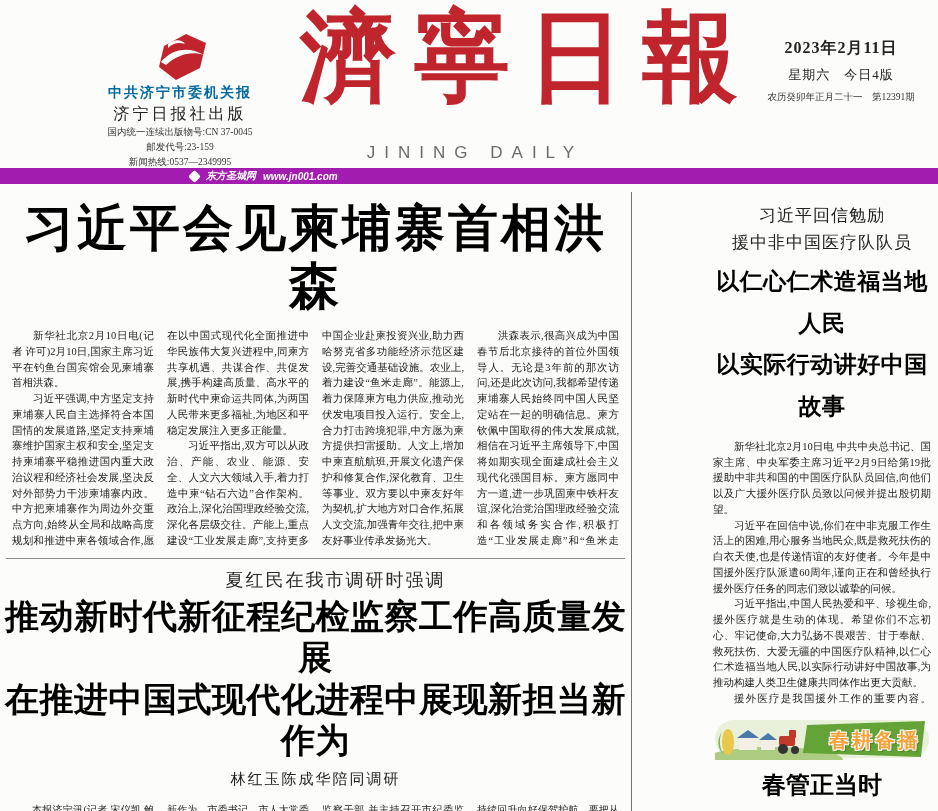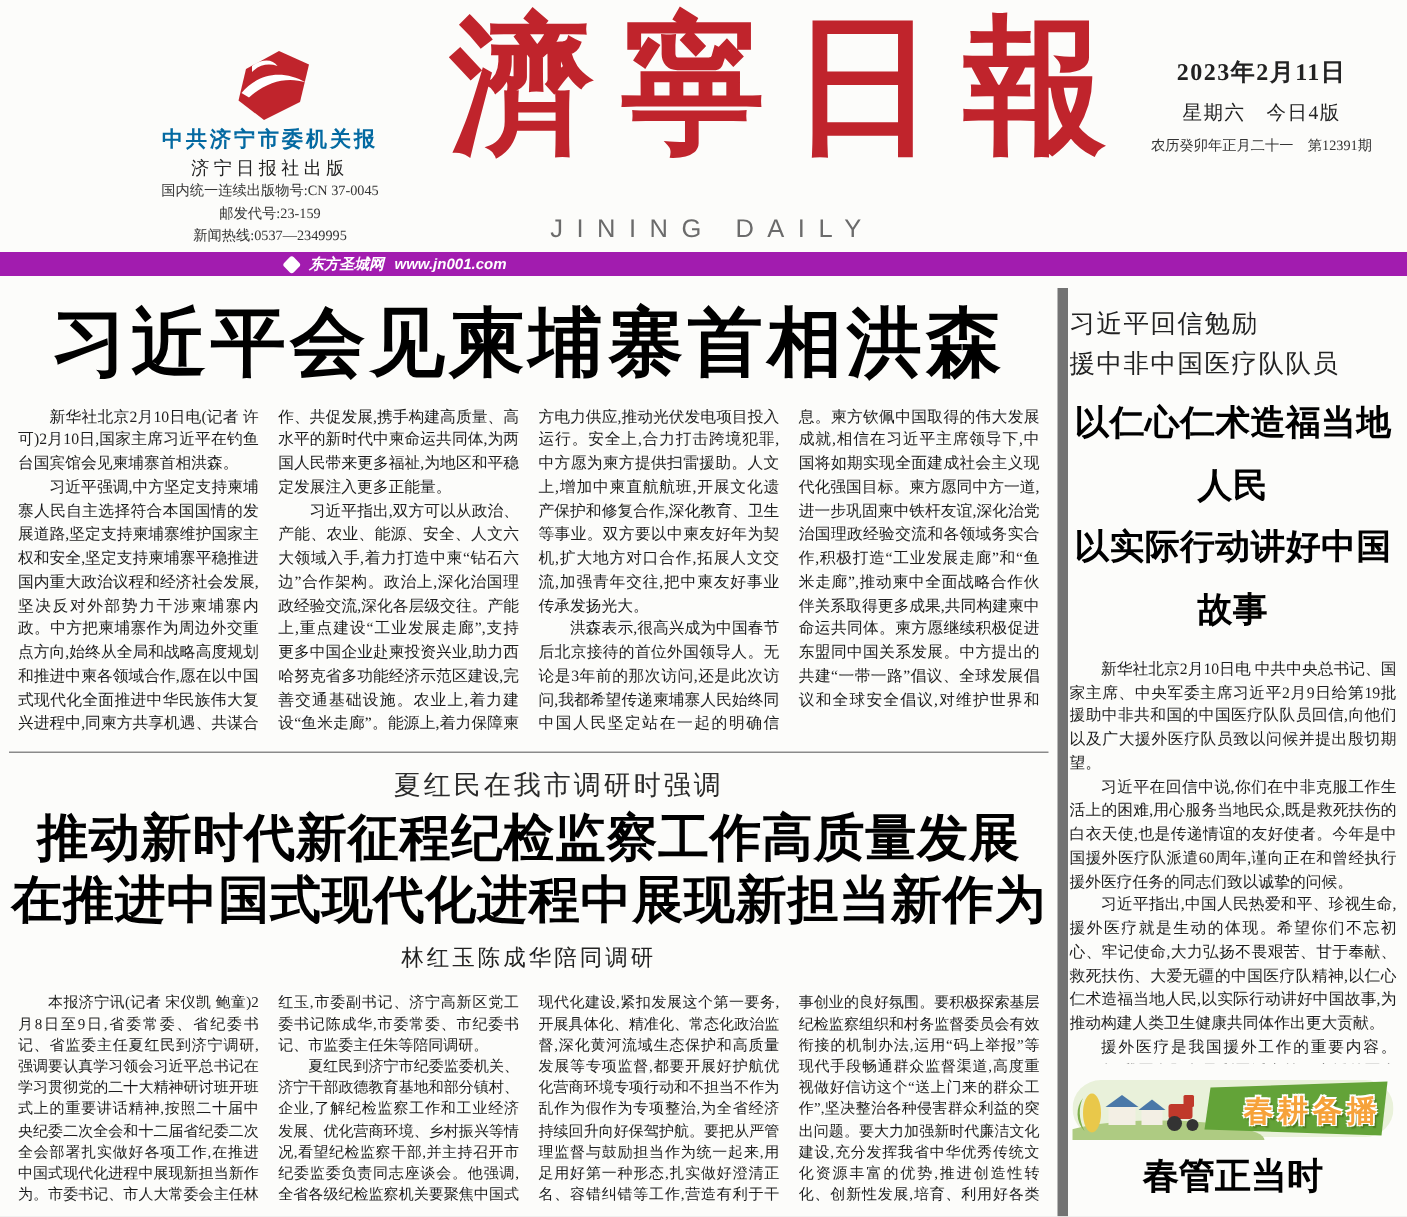--- a/index.html
+++ b/index.html
@@ -8,21 +8,21 @@
     position:relative; width:938px; height:811px; margin:0 auto;
     background:#fcfcfa; overflow:hidden; color:#1a1a1a;
     font-family:"Liberation Serif","DejaVu Serif",serif;
   }
   
   .masthead { position:relative; height:192px; }
   .brand { position:absolute; left:52px; top:34px; width:256px; text-align:center; }
   .brand .logo { display:block; margin:0 auto 4px; }
   .brand .b1 { font-size:14px; font-weight:bold; letter-spacing:2px;
                font-family:"Liberation Sans","DejaVu Sans",sans-serif; color:#0369a1; }
-  .brand .b2 { font-size:12px; letter-spacing:3px; margin-top:2px; color:#222; }
+  .brand .b2 { font-size:16px; letter-spacing:3px; margin-top:2px; color:#222; }
   .brand .b3 { font-size:9.5px; line-height:1.45; margin-top:1px; color:#333; }
   .callig {
     position:absolute; left:288px; top:-4px; width:480px; text-align:center;
     font-size:96px; line-height:1.3; font-weight:bold; color:#c0242c;
     letter-spacing:18px; white-space:nowrap; transform:scaleY(1.04);
   }
   .eng {
     position:absolute; left:290px; top:143px; width:370px; text-align:center;
     font-family:"Liberation Sans","DejaVu Sans",sans-serif;
     font-size:17px; letter-spacing:9px; color:#6b6b6b;
@@ -35,43 +35,43 @@
     position:absolute; left:0; right:0; top:168px; height:16px;
     background:#a21caf; display:flex; align-items:center;
   }
   .sitebar .sb-inner { margin-left:190px; display:flex; align-items:center; gap:7px;
     color:#fff; font-size:10px; font-weight:bold; font-style:italic;
     font-family:"Liberation Sans","DejaVu Sans",sans-serif; }
   .sb-icon { width:9px; height:9px; background:#fff; border-radius:2px;
     display:inline-block; transform:rotate(45deg); }
   
   .content { position:absolute; left:0; right:0; top:192px; bottom:0; }
-  .left-region { position:absolute; left:0; top:0; bottom:0; width:712px;
-    border-right:7px solid #737373; }
+  .left-region { position:absolute; left:0; top:0; bottom:0; width:632px;
+    border-right:1px solid #737373; }
   .right-region { position:absolute; left:713px; right:7px; top:0; bottom:0; }
   
   h1.lead {
     margin-top:8px; text-align:center; font-size:50px; font-weight:900;
     letter-spacing:3px; color:#000; line-height:1.15;
     font-family:"Liberation Sans","DejaVu Sans",sans-serif;
   }
   .cols { text-align:justify; overflow:hidden; column-fill:auto; color:#1d1d1d; }
   .cols p { margin:0; text-indent:2em; }
   .cols1 { margin:13px 12px 0; height:222px; column-count:4; column-gap:13px;
     font-size:10.5px; line-height:1.5; }
   .rule { margin:8px 6px 0; border-top:1px solid #8a8a8a; }
   .kicker { margin-top:9px; text-align:center; font-size:18px; letter-spacing:2px; color:#2b2b2b;padding-left:40px; }
   h2.second { margin-top:4px; text-align:center; font-weight:900; color:#000;
     font-family:"Liberation Sans","DejaVu Sans",sans-serif; line-height:1.22; }
   h2.second .h2l { display:block; font-size:34px; letter-spacing:0.5px; }
   .subline { margin-top:8px; text-align:center; font-size:15px; letter-spacing:2px; color:#222; }
   .cols2 { margin:14px 12px 0; height:150px; column-count:4; column-gap:13px;
     font-size:10px; line-height:1.42; }
   
-  .r-kicker { margin-top:10px; text-align:left; font-size:17px; line-height:1.6;
+  .r-kicker { margin-top:10px; text-align:center; font-size:17px; line-height:1.6;
     letter-spacing:1px; color:#222; }
   .r-head { margin-top:5px; text-align:center; font-weight:900; font-size:23px;
     line-height:1.8; letter-spacing:0.5px; color:#000; }
   .r-body { margin-top:12px; font-size:10.5px; line-height:1.5; text-align:justify;
     height:270px; overflow:hidden; color:#1d1d1d; }
   .r-body p { margin:0; text-indent:2em; }
   .banner { position:relative; margin:9px auto 0; width:214px; height:42px; }
   .banner-text { position:absolute; right:8px; top:9px; font-size:20px; font-weight:900;
     letter-spacing:3px; color:#f6a23a; font-family:"Liberation Sans","DejaVu Sans",sans-serif;
     text-shadow:-1px -1px 0 #fff, 1px -1px 0 #fff, -1px 1px 0 #fff, 1px 1px 0 #fff, 2px 2px 1px #4c7a1e; }

